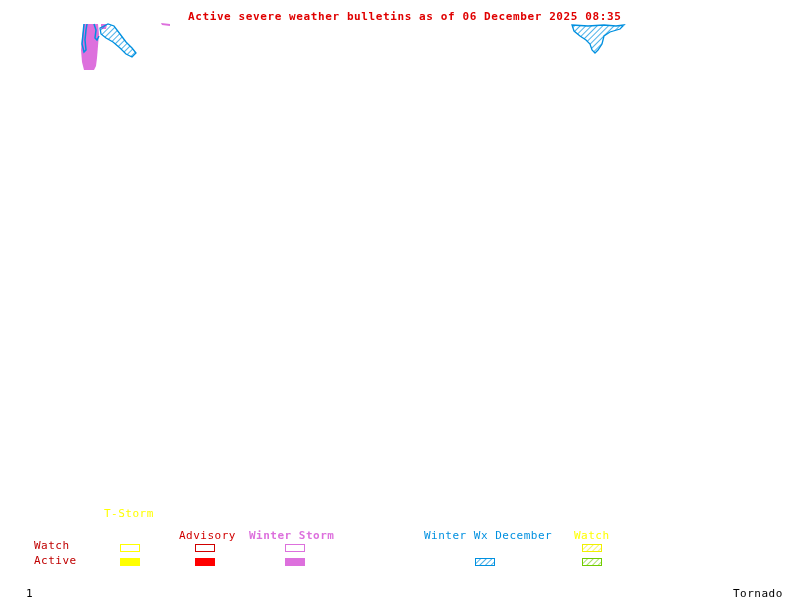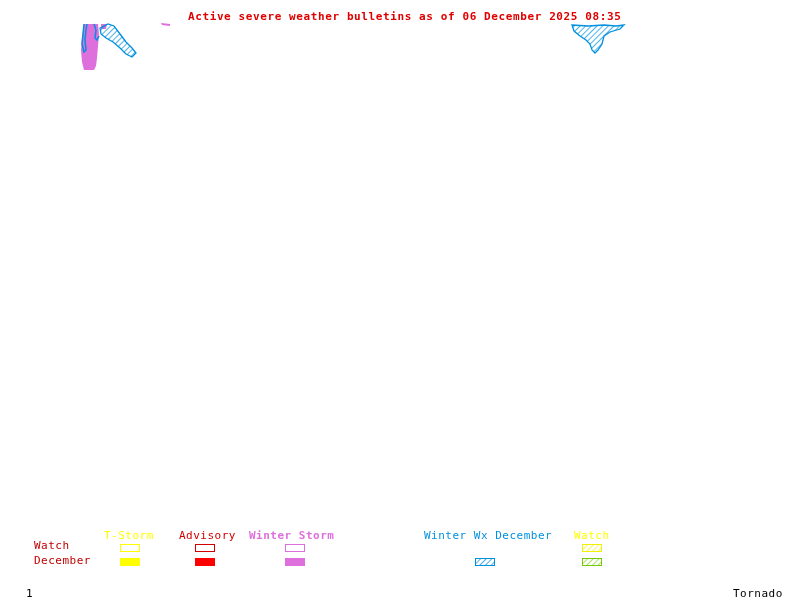--- a/index.html
+++ b/index.html
@@ -40,23 +40,23 @@
 
   <path d="M161 23 L170 24 L170 26 L162 25 Z" fill="#dd70dd"></path>
 
   <path d="M572 25 L588 26 L604 25 L616 26 L624 25 L620 29 L610 32 L604 36 L602 44 L598 50 L595 53 L592 50 L590 44 L586 40 L580 36 L574 31 Z" fill="url(#hatchBlue)" stroke="#0090e0" stroke-width="1.3"></path>
 </svg>
 
 <div id="title" class="txt">Active severe weather bulletins as of 06 December 2025 08:35</div>
 
 <div>
   <div class="txt row-label" style="left:34px; top:540px;">Watch</div>
-  <div class="txt row-label" style="left:34px; top:555px;">December</div>
+  <div class="txt row-label" style="left:34px; top:555px;">Active</div>
 
-  <div class="txt" style="left:104px; top:530px; color:#ffff00;">T-Storm</div>
+  <div class="txt" style="left:104px; top:508px; color:#ffff00;">T-Storm</div>
   <div class="box" style="left:120px; top:544px; border:1px solid #ffff00;"></div>
   <div class="box" style="left:120px; top:558px; background:#ffff00;"></div>
 
   <div class="txt" style="left:179px; top:530px; color:#d00000;">Advisory</div>
   <div class="box" style="left:195px; top:544px; border:1px solid #d00000;"></div>
   <div class="box" style="left:195px; top:558px; background:#ff0000;"></div>
 
   <div class="txt" style="left:249px; top:530px; color:#dd70dd;font-weight:bold;">Winter Storm</div>
   <div class="box" style="left:285px; top:544px; border:1px solid #dd70dd;"></div>
   <div class="box" style="left:285px; top:558px; background:#dd70dd;"></div>

